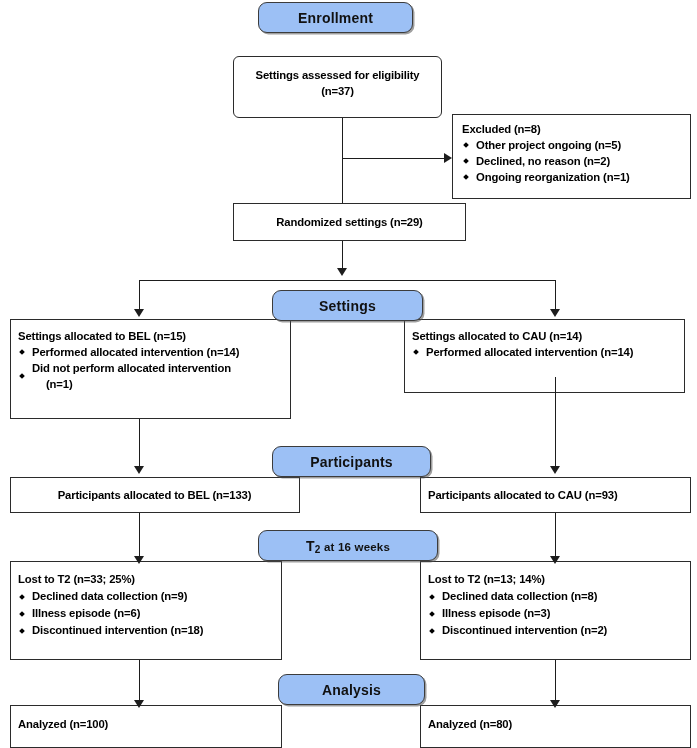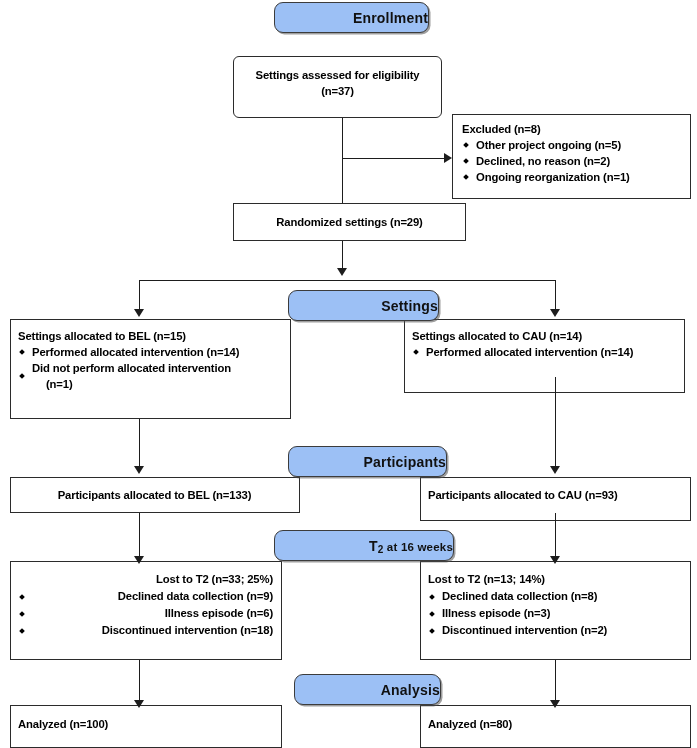--- a/index.html
+++ b/index.html
@@ -52,24 +52,23 @@
 
   
   .banner{
     position:absolute;
     box-sizing:border-box;
     background:#9cc0f5;
     border:1.4px solid #3c3c3c;
     border-radius:9px;
     display:flex;
     align-items:center;
-    justify-content:flex-end;
+    justify-content:center;
     box-shadow:1.5px 1.5px 0 rgba(80,80,80,0.55);
     z-index:6;
-    margin-left:16px;
   }
   .banner span{
     font-size:14px;
     font-weight:bold;
     color:#111111;
     letter-spacing:0.2px;
   }
   .banner span sub{
     font-size:10px;
     vertical-align:baseline;
@@ -187,36 +186,36 @@
 
   <div class="banner" style="left:272px;top:446px;width:159px;height:31px;">
     <span>Participants</span>
   </div>
 
   <div class="box" style="left:10px;top:477px;width:290px;height:36px;">
     <div class="bx-inner" style="padding-top:9px;padding-left:7px;text-align:center;">
       <div class="bx-title">Participants allocated to BEL (n=133)</div>
     </div>
   </div>
-  <div class="box" style="left:420px;top:477px;width:271px;height:44px;">
+  <div class="box" style="left:420px;top:477px;width:271px;height:36px;">
     <div class="bx-inner" style="padding-top:9px;padding-left:7px;">
       <div class="bx-title">Participants allocated to CAU (n=93)</div>
     </div>
   </div>
 
   <div class="vline" style="left:139px;top:513px;height:45px;"></div>
   <div class="arrow-down" style="left:134px;top:556px;"></div>
   <div class="vline" style="left:555px;top:513px;height:45px;"></div>
   <div class="arrow-down" style="left:550px;top:556px;"></div>
 
   <div class="banner" style="left:258px;top:530px;width:180px;height:31px;">
     <span><span>T</span><sub>2</sub><span class="sm"> at 16 weeks</span></span>
   </div>
 
-  <div class="box" style="left:10px;top:561px;width:272px;height:99px;text-align:right;">
+  <div class="box" style="left:10px;top:561px;width:272px;height:99px;">
     <div class="bx-inner" style="padding-top:9px;padding-left:7px;line-height:1.52;">
       <div class="bx-title">Lost to T2 (n=33; 25%)</div>
       <ul class="bx-list">
         <li><span class="dia"></span><span>Declined data collection (n=9)</span></li>
         <li><span class="dia"></span><span>Illness episode (n=6)</span></li>
         <li><span class="dia"></span><span>Discontinued intervention (n=18)</span></li>
       </ul>
     </div>
   </div>
 

